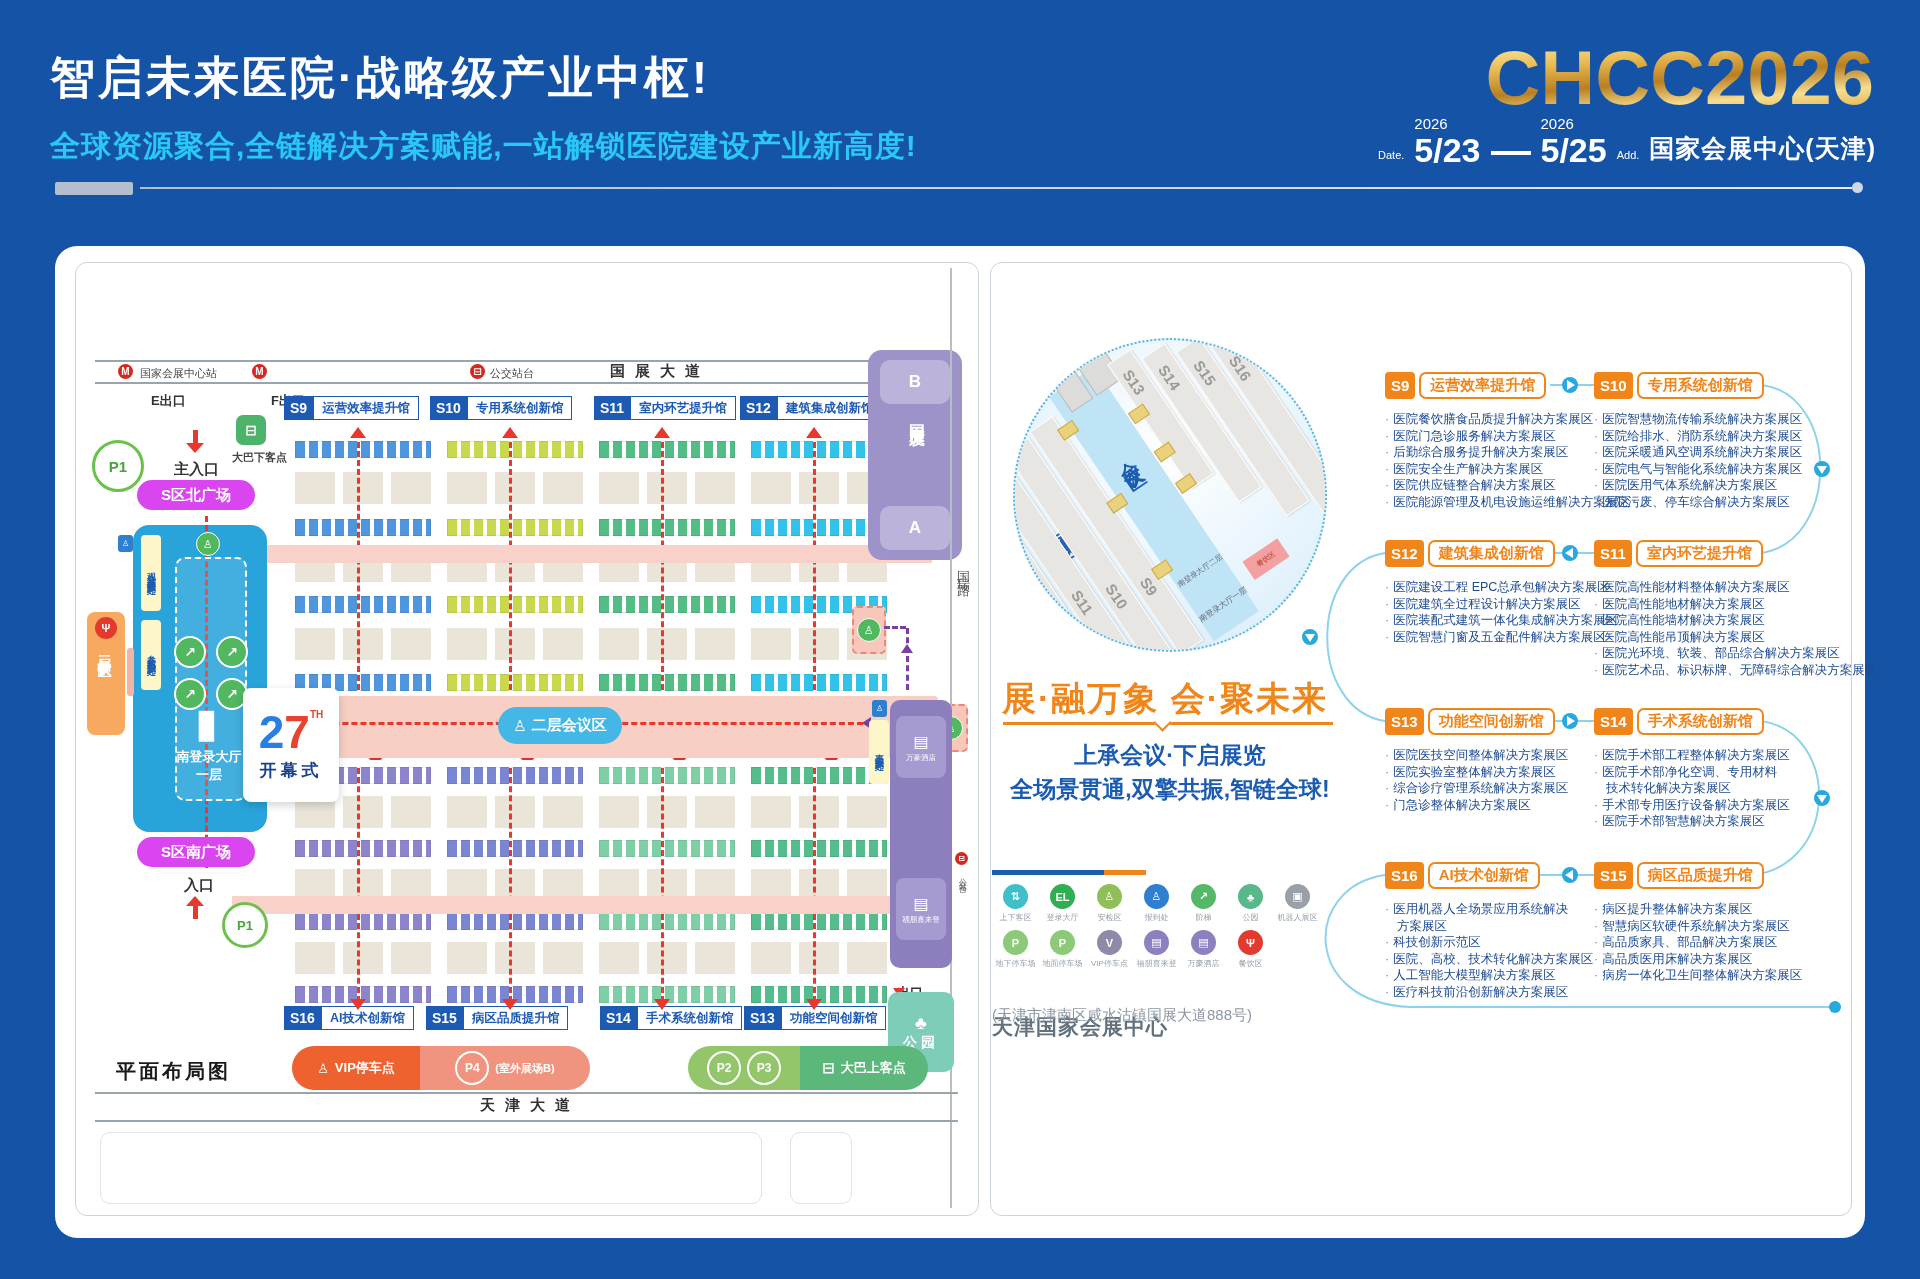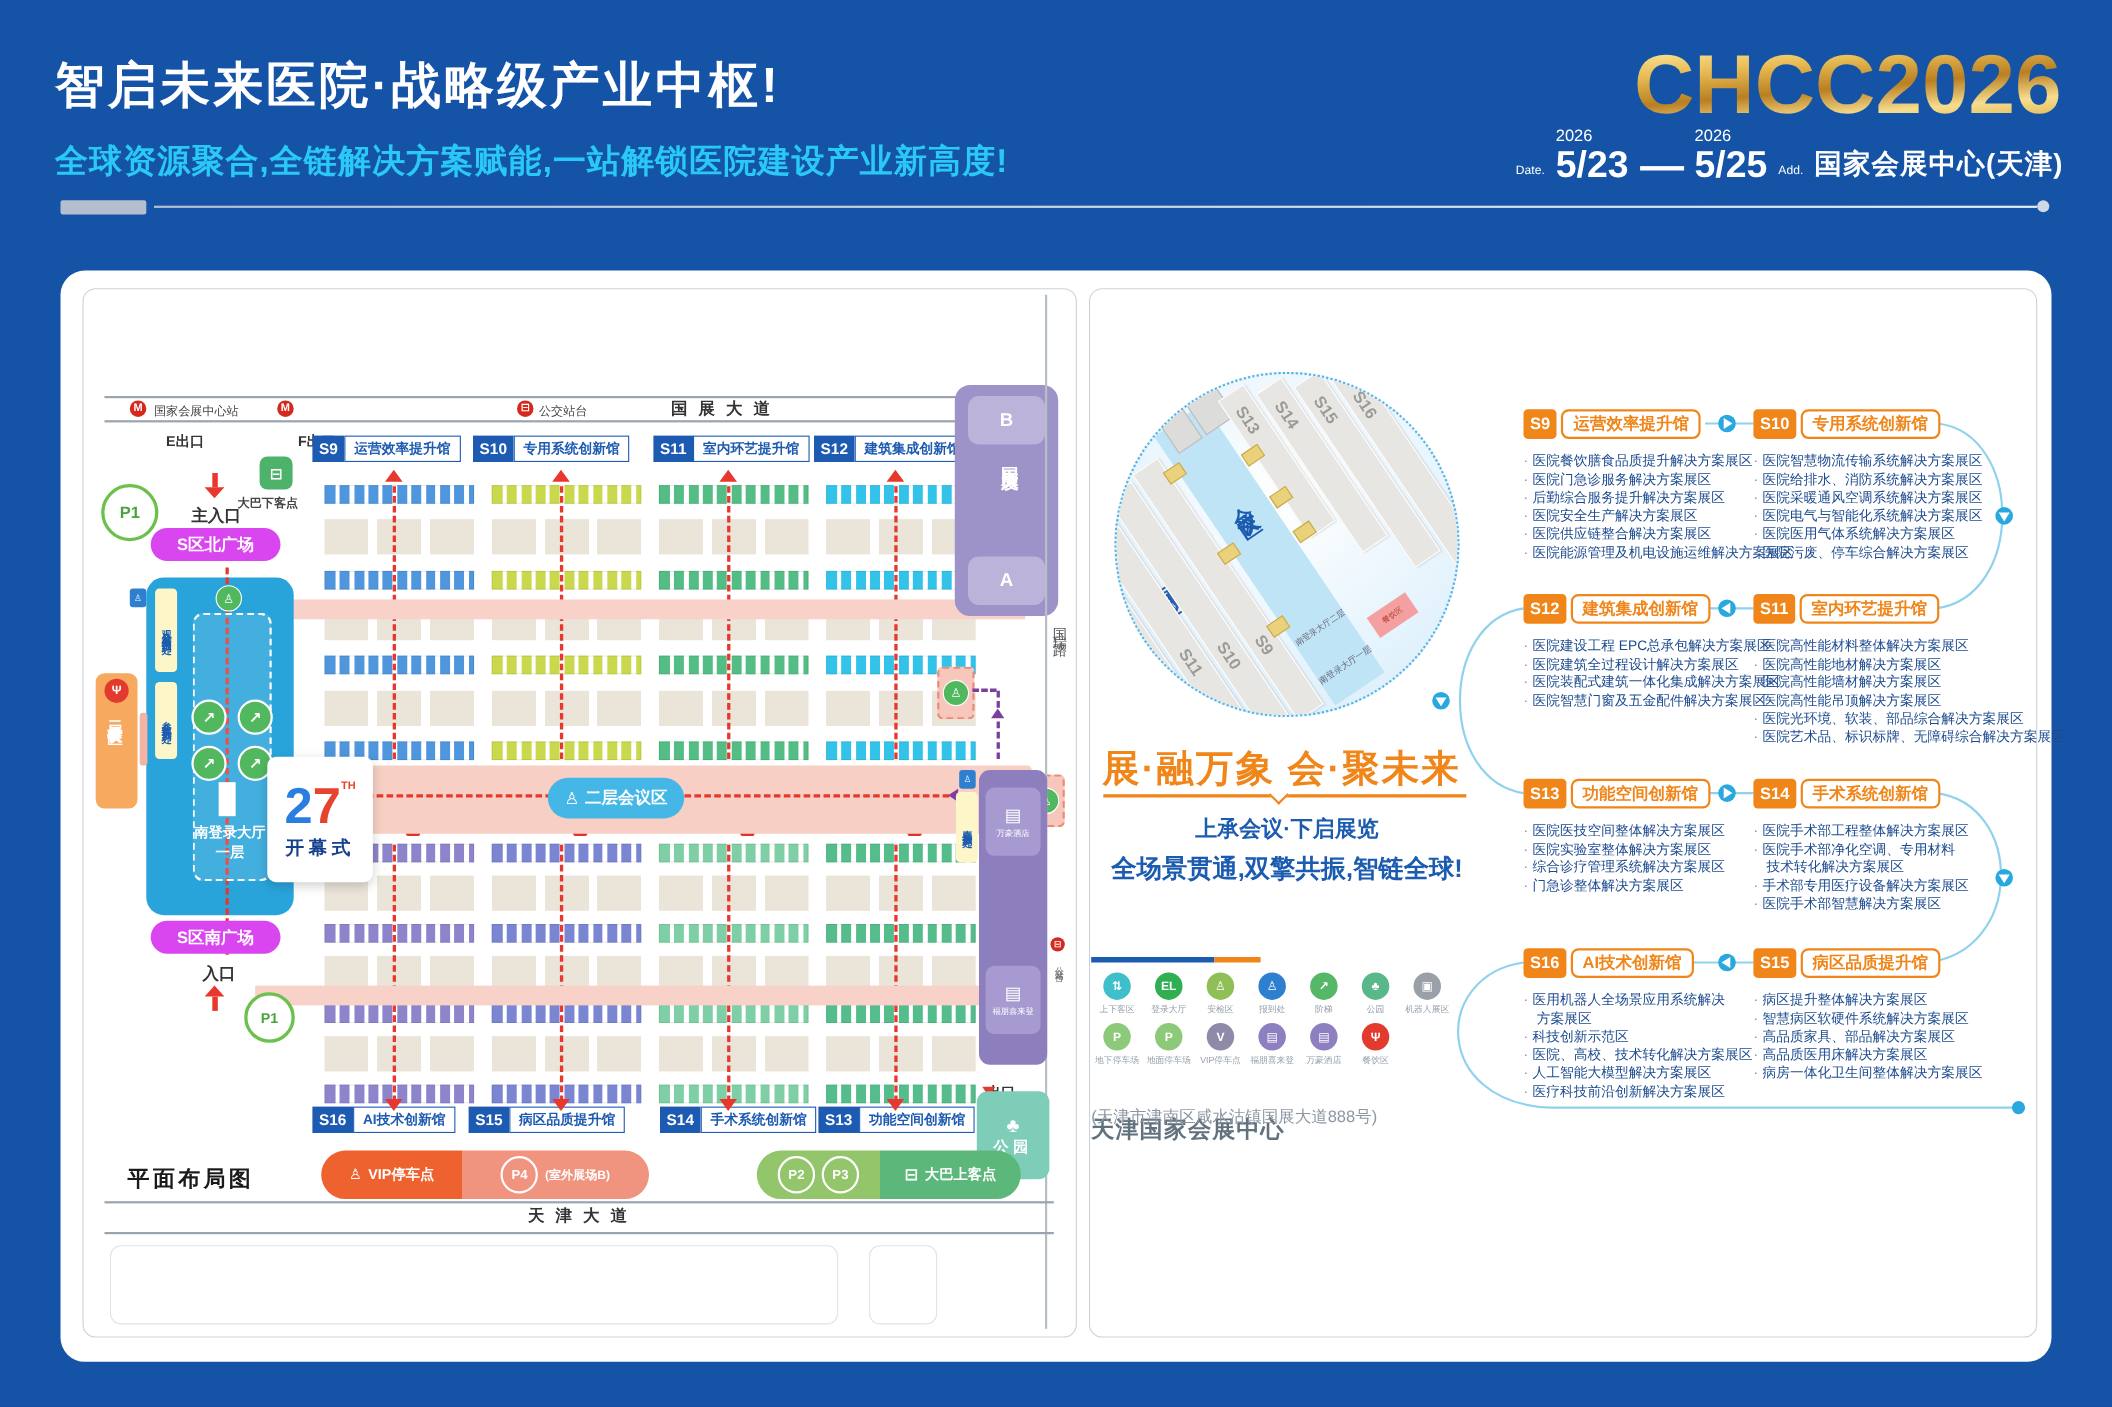--- a/index.html
+++ b/index.html
@@ -93,21 +93,21 @@
   .ovrot{position:absolute;left:-30px;top:18px;width:370px;height:275px;transform:rotate(-34deg);transform-origin:50% 50%;}
   .slab{position:absolute;background:#e8e6e2;border:1px solid #fff;box-shadow:1px 1px 2px rgba(0,0,0,.12);}
   .slab-lab{position:absolute;color:#9a9a96;font-weight:900;font-size:15px;writing-mode:vertical-rl;}
   .ovband{position:absolute;left:140px;top:-12px;width:54px;height:295px;background:#bfe4f5;}
   .ovzone{position:absolute;writing-mode:vertical-rl;text-orientation:upright;font-weight:900;}
   .yblk{position:absolute;width:16px;height:11px;background:#e9d27b;border:1px solid #caa94a;}
   .slogan{left:1002px;top:676px;font-size:34px;font-weight:900;color:#f08519;letter-spacing:2px;}
   .slog-ul{left:1003px;top:722px;width:330px;height:2.5px;background:#f08519;}
   .slog-v{left:1156px;top:716px;width:11px;height:11px;border-left:2.5px solid #f08519;border-bottom:2.5px solid #f08519;
           background:#fff;transform:rotate(-45deg);}
-  .slog1{left:1000px;top:740px;width:340px;text-align:center;font-size:20px;font-weight:900;color:#1b5bb0;}
+  .slog1{left:1000px;top:740px;width:340px;text-align:center;font-size:23px;font-weight:900;color:#1b5bb0;}
   .slog2{left:988px;top:774px;width:364px;text-align:center;font-size:23px;font-weight:900;color:#1b5bb0;}
   .divbar-b{left:992px;top:870px;width:112px;height:5px;background:#1b5bb0;}
   .divbar-o{left:1104px;top:870px;width:42px;height:5px;background:#f08519;}
   .legrow{position:absolute;display:flex;}
   .legitem{width:47px;display:flex;flex-direction:column;align-items:center;}
   .legico{width:25px;height:25px;border-radius:50%;color:#fff;font-size:11px;font-weight:900;
           display:flex;align-items:center;justify-content:center;}
   .leglab{font-size:8px;color:#97a0ab;margin-top:3px;white-space:nowrap;}
   .vname{left:992px;top:976px;font-size:21px;color:#62717e;font-weight:bold;letter-spacing:1px;margin-top:37px;}
   .vaddr{left:992px;top:1006px;font-size:15px;color:#8d97a3;}
@@ -311,21 +311,21 @@
   <div class="abs secbox" style="left:934px;top:704px;width:30px;height:44px;">
     <span class="seccirc">♙</span>
     </div>
   <div class="abs confpill">
     <span>♙</span>
     <span>二层会议区</span>
   </div>
 
   <div class="abs pring" style="left:92px;top:440px;width:46px;height:46px;font-size:15px;">P1</div>
   <div class="abs gsq" style="left:236px;top:415px;width:30px;height:30px;font-size:14px;">⊟</div>
-  <div class="abs tinytxt" style="left:216px;top:450px;font-weight:bold;">大巴下客点</div>
+  <div class="abs tinytxt" style="left:232px;top:450px;font-weight:bold;">大巴下客点</div>
   <div class="abs" style="left:193px;top:430px;width:5px;height:13px;background:#e8382d;"></div>
   <div class="abs tri" style="left:186px;top:443px;border-width:10px 9px 0 9px;border-top-color:#e8382d;"></div>
   <div class="abs entr-txt" style="left:174px;top:460px;">主入口</div>
   <div class="abs pill-cyan" style="left:137px;top:480px;width:118px;height:30px;font-size:15px;">S区北广场</div>
 
   <div class="abs lobby"></div>
   <div class="abs" style="left:205px;top:516px;height:352px;border-left:3px dashed #e8382d;"></div>
   <div class="abs dashwhite" style="left:175px;top:557px;width:68px;height:240px;"></div>
   <div class="abs ylab vtext" style="left:141px;top:535px;width:20px;height:76px;">观众及展商报到处</div>
   <div class="abs ylab vtext" style="left:141px;top:620px;width:20px;height:70px;">参会代表报到处</div>

